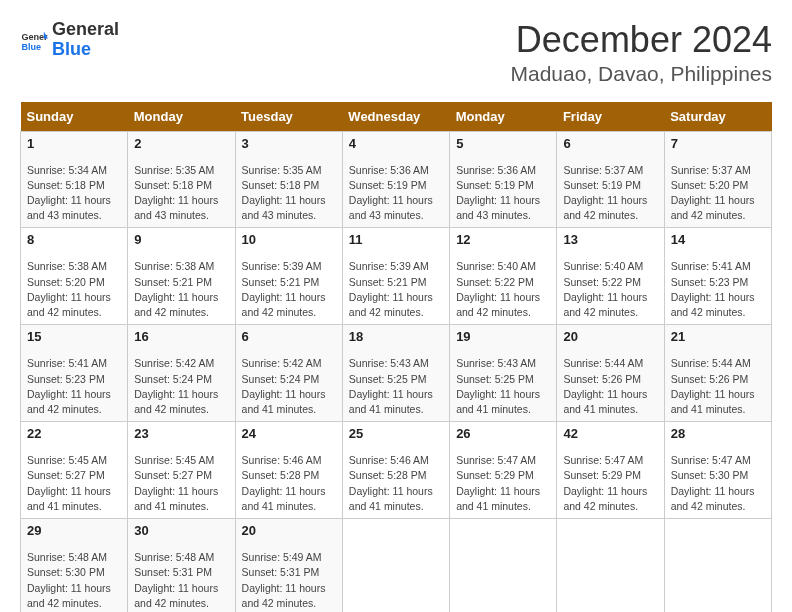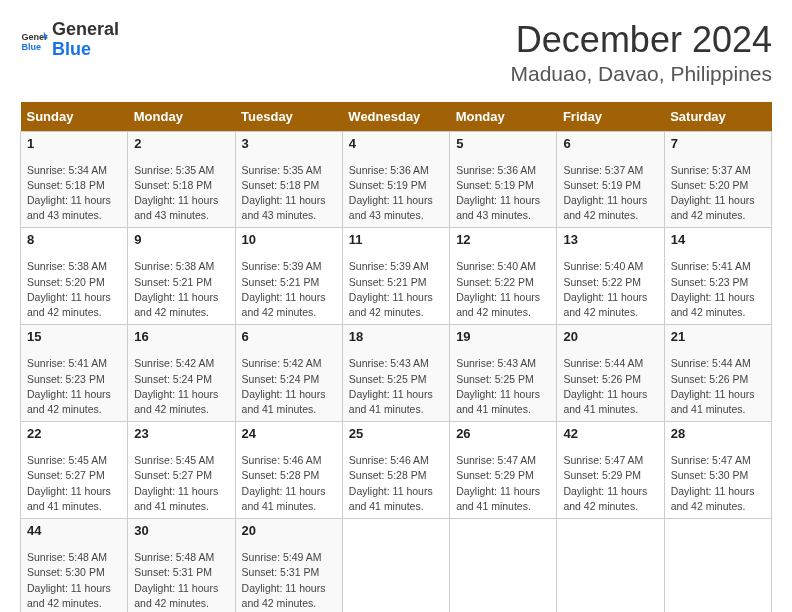--- a/index.html
+++ b/index.html
@@ -243,21 +243,21 @@
           <span class="day-num">42</span>
           <div class="day-info">Sunrise: 5:47 AM<br>Sunset: 5:29 PM<br>Daylight: 11 hours<br>and 42 minutes.</div>
         </td>
         <td>
           <span class="day-num">28</span>
           <div class="day-info">Sunrise: 5:47 AM<br>Sunset: 5:30 PM<br>Daylight: 11 hours<br>and 42 minutes.</div>
         </td>
       </tr>
       <tr>
         <td>
-          <span class="day-num">44</span>
+          <span class="day-num">29</span>
           <div class="day-info">Sunrise: 5:48 AM<br>Sunset: 5:30 PM<br>Daylight: 11 hours<br>and 42 minutes.</div>
         </td>
         <td>
           <span class="day-num">30</span>
           <div class="day-info">Sunrise: 5:48 AM<br>Sunset: 5:31 PM<br>Daylight: 11 hours<br>and 42 minutes.</div>
         </td>
         <td>
           <span class="day-num">20</span>
           <div class="day-info">Sunrise: 5:49 AM<br>Sunset: 5:31 PM<br>Daylight: 11 hours<br>and 42 minutes.</div>
         </td>

